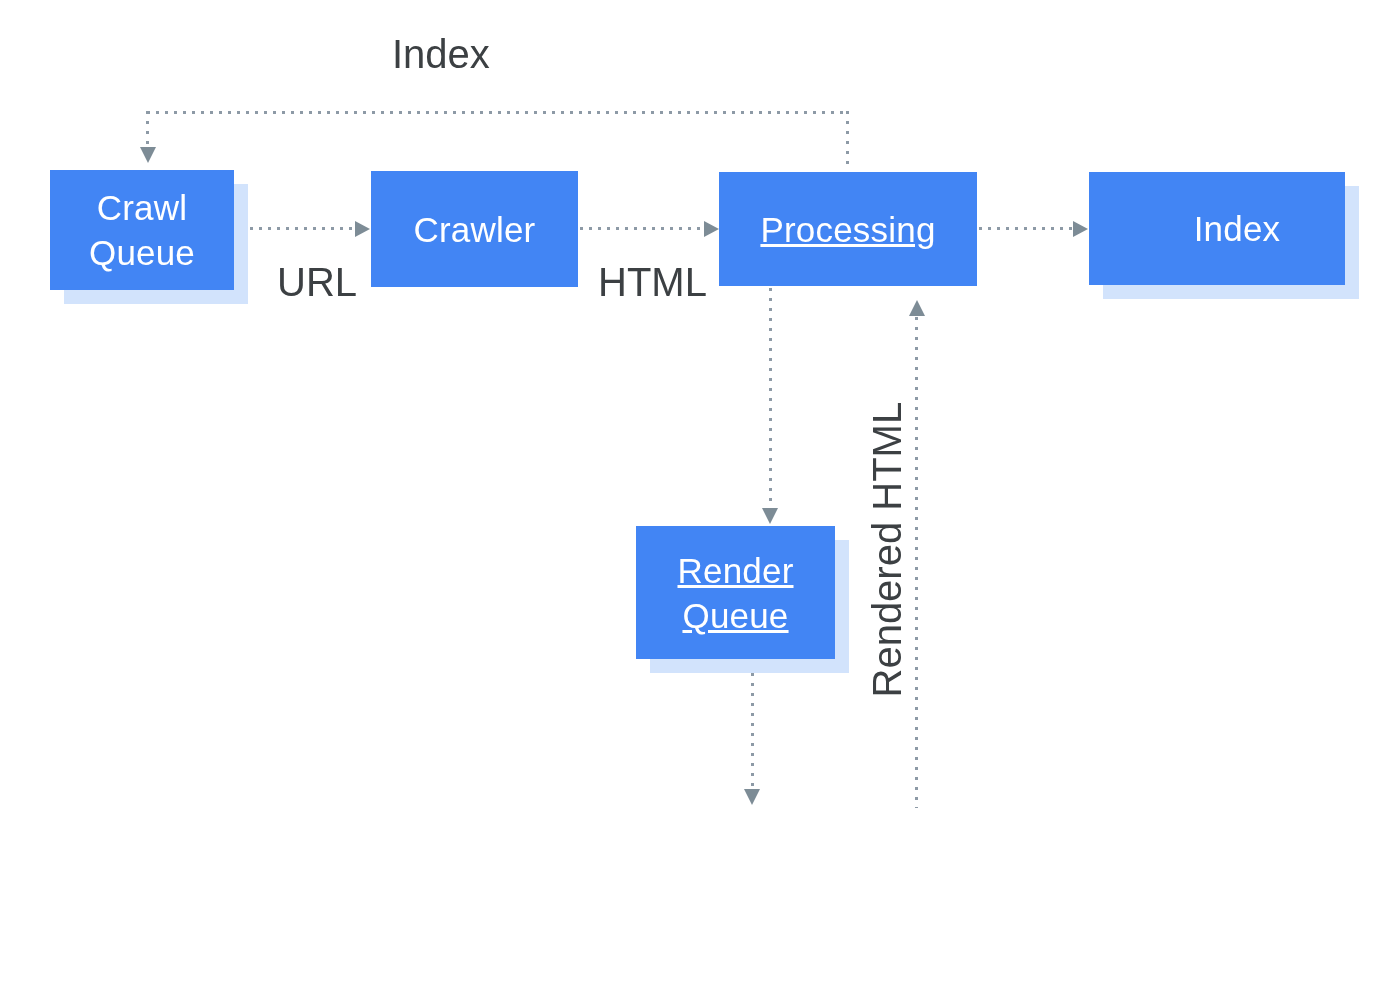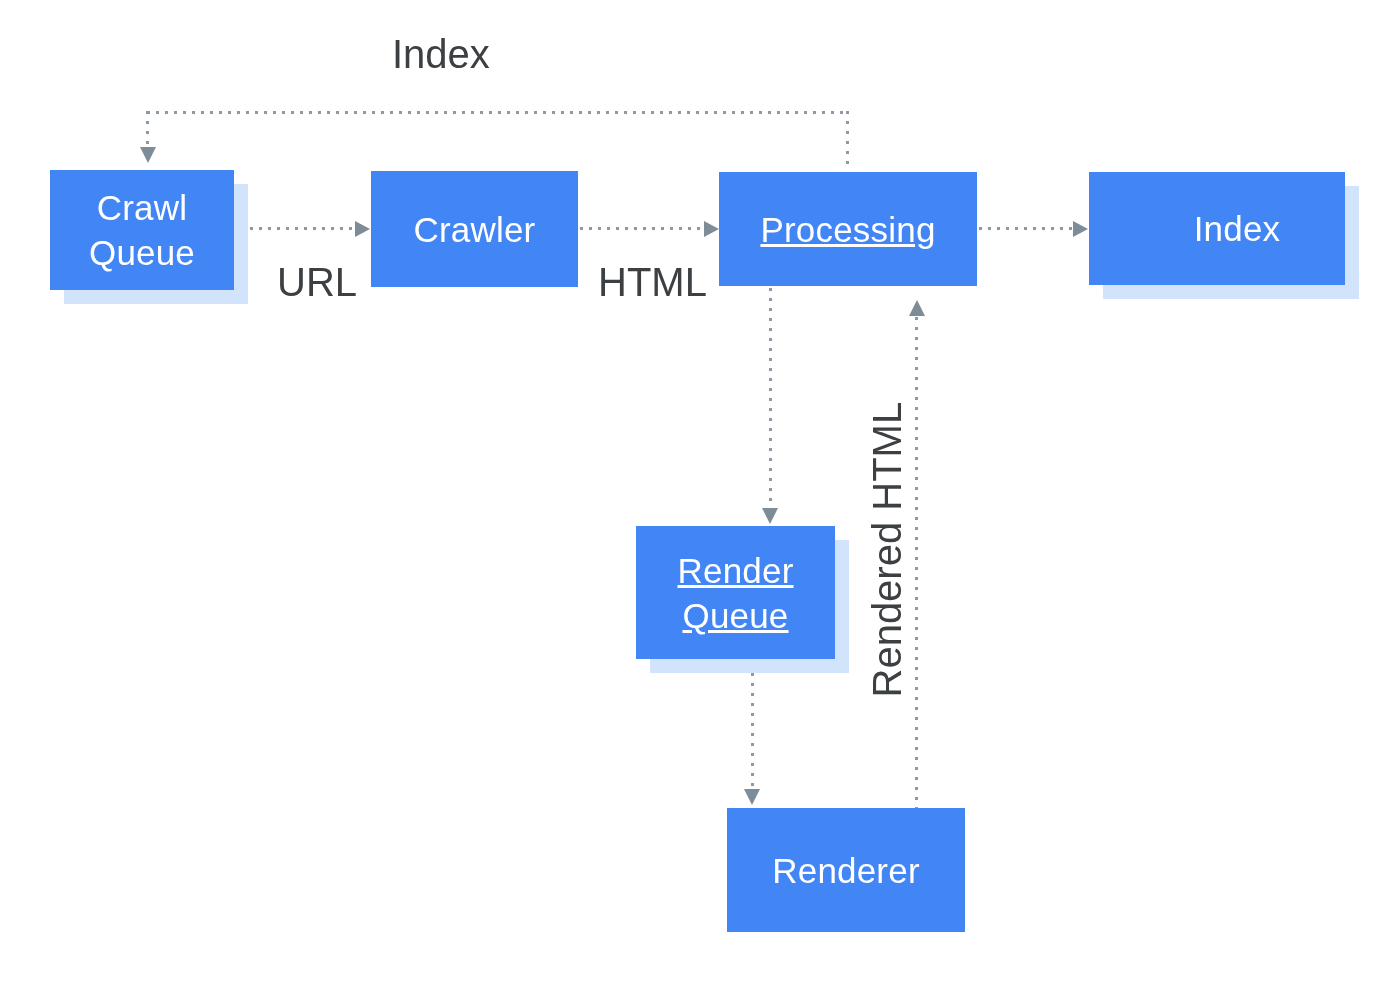--- a/index.html
+++ b/index.html
@@ -110,17 +110,14 @@
   </div>
 
   <div class="box shadowed" style="left:1089px;top:172px;width:216px;height:113px;padding-left:40px;">
     <span class="box-label">Index</span>
   </div>
 
   <div class="box shadowed" style="left:636px;top:526px;width:199px;height:133px;text-decoration:underline;">
     <span class="box-label">Render Queue</span>
   </div>
 
-  <div class="box" style="left:727px;top:808px;width:238px;height:124px;">
-    <span class="box-label">Renderer</span>
-  </div>
 
 </div>
 
 </body></html>

